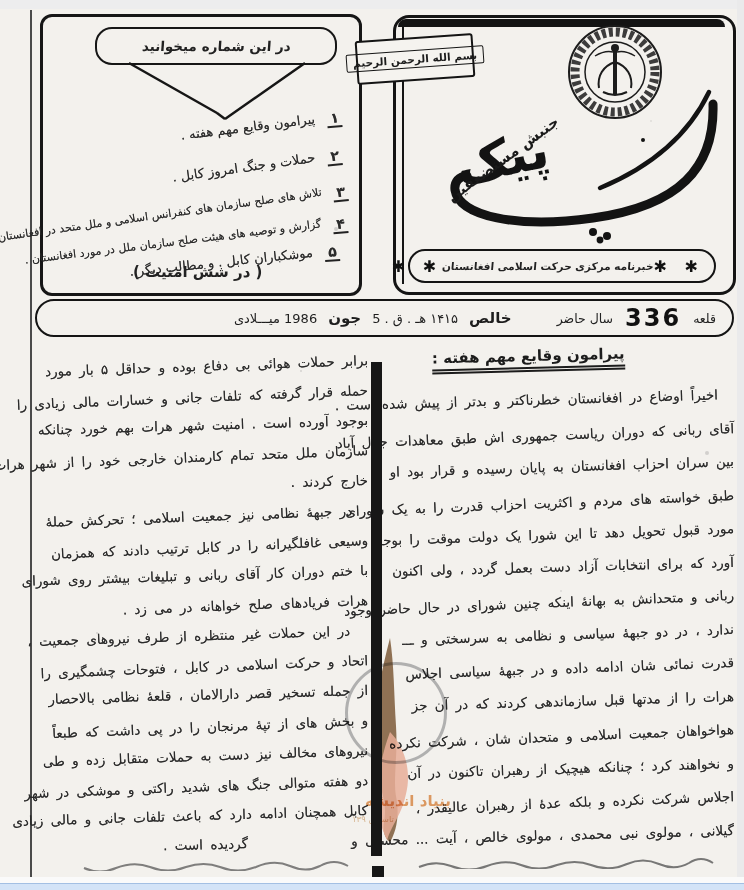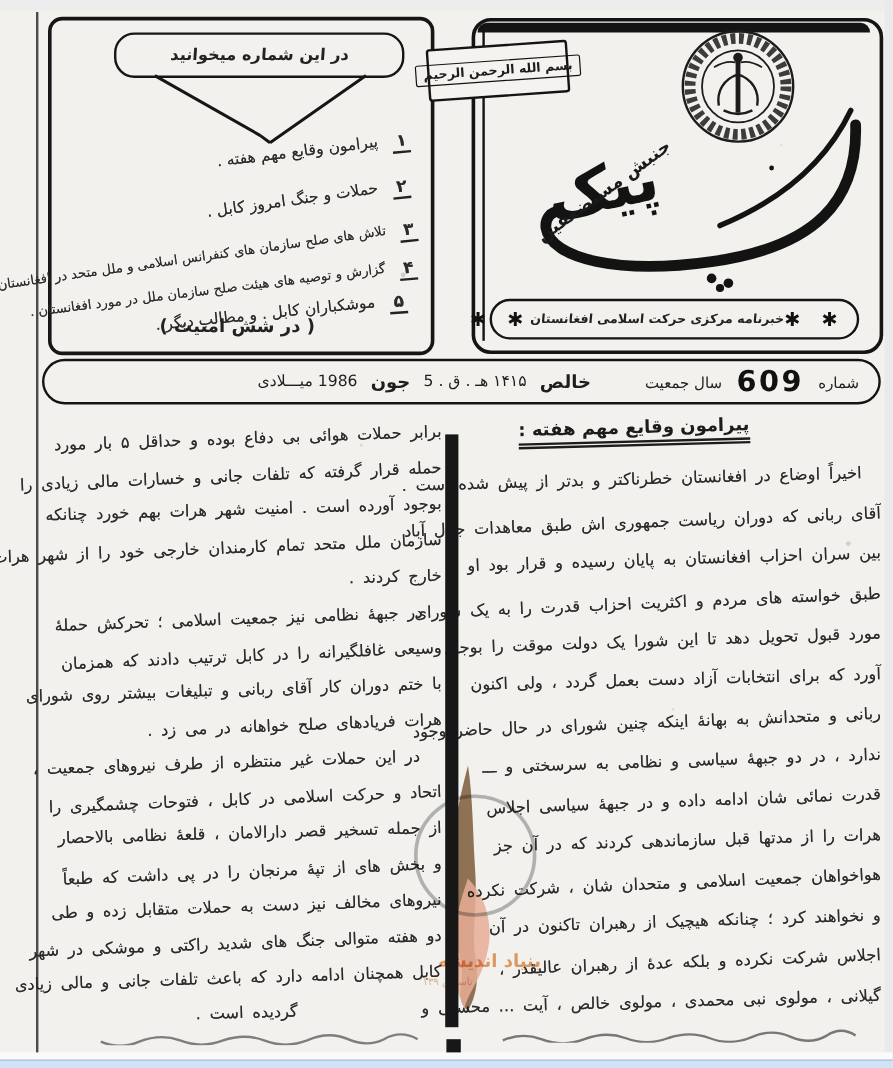--- a/index.html
+++ b/index.html
@@ -135,23 +135,23 @@
 <div class="abs mast-title">پیک</div>
 <div class="abs mast-sub">جنبش مستضعفین</div>
 
 <div class="abs tagline">
   <span class="stars">✱ ✱</span>
   <span class="tag-text">خبرنامه مرکزی حرکت اسلامی افغانستان</span>
   <span class="stars">✱ ✱</span>
 </div>
 
 <div class="abs date-band">
-  <span class="lbl">شماره</span>
-  <span class="issue">609</span>
-  <span class="lbl">سال جمعیت</span>
+  <span class="lbl">قلعه</span>
+  <span class="issue">336</span>
+  <span class="lbl">سال حاضر</span>
   <span class="gap"></span>
   <span class="d bold-month">خالص</span>
   <span class="d">۱۴۱۵ هـ . ق . 5</span>
   <span class="d bold-month">جون</span>
   <span class="d">1986 میـــلادی</span>
 </div>
 
 <div class="abs divider"></div>
 <div class="abs divider-tip"></div>
 

